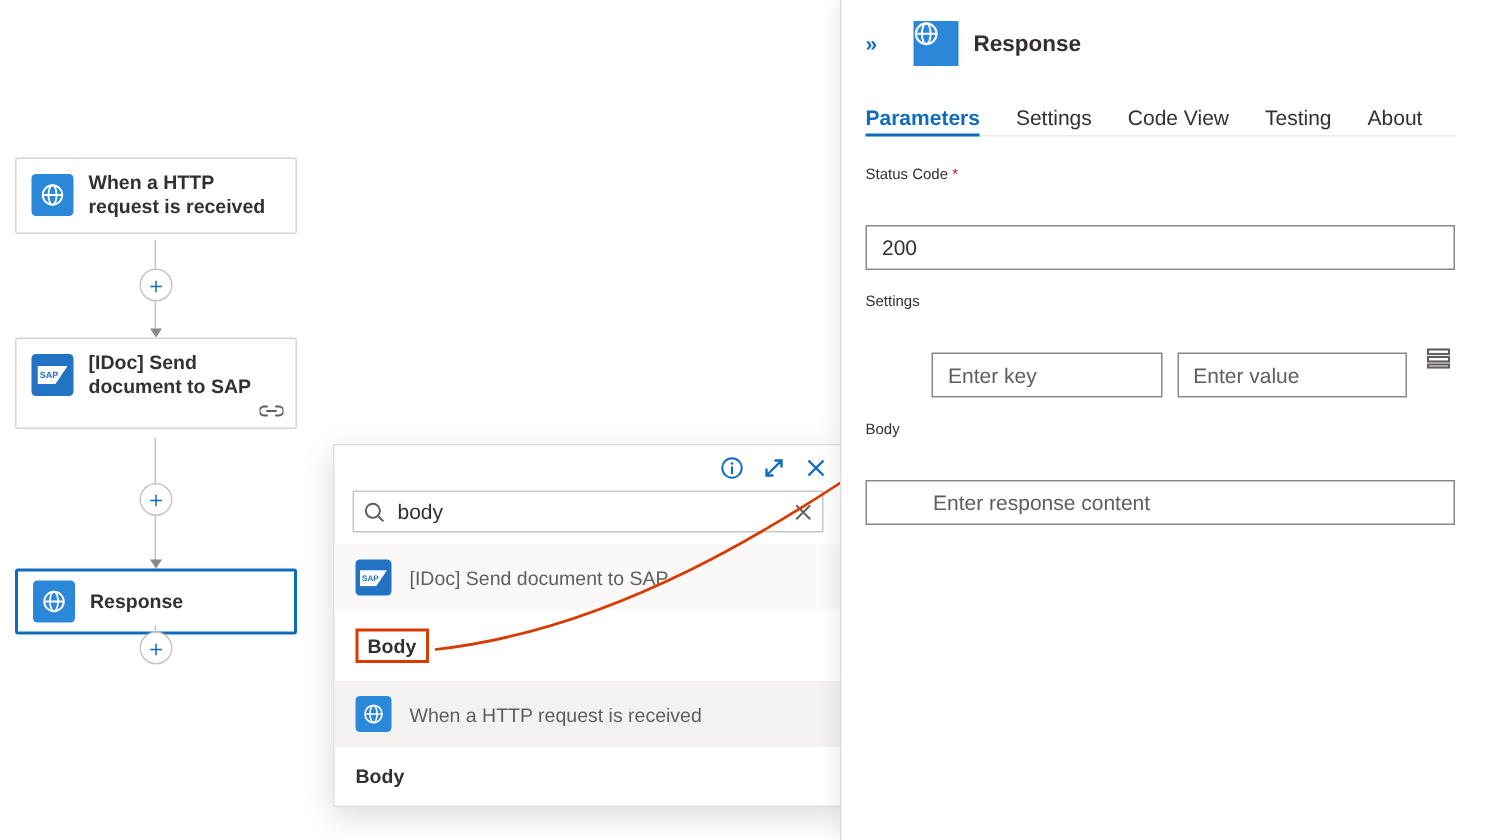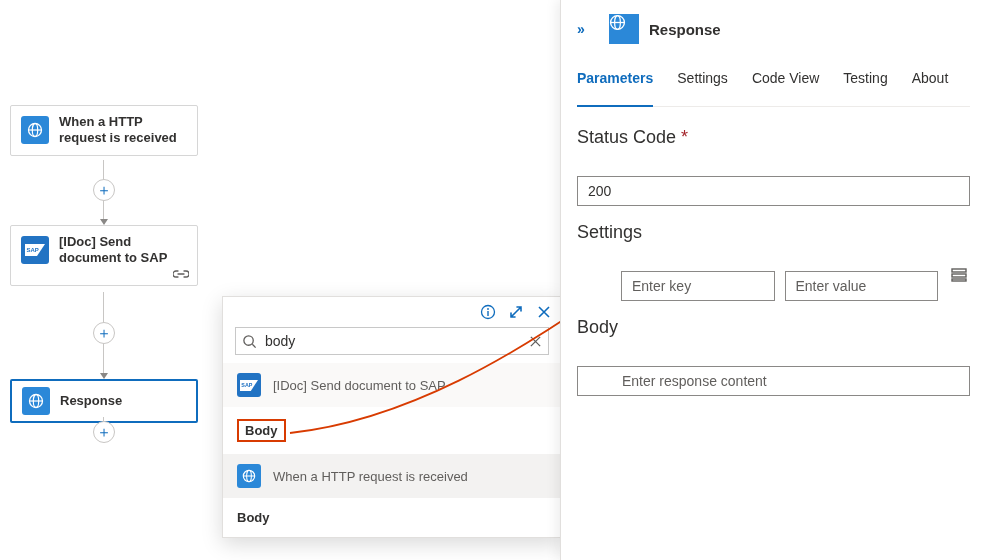--- a/index.html
+++ b/index.html
@@ -144,37 +144,37 @@
   .panel-title {
     font-weight: 600; font-size: 15px;
   }
   .tabs {
     display: flex; gap: 24px;
     border-bottom: 1px solid #edebe9;
     margin-bottom: 20px;
     font-size: 14px;
   }
   .tab {
-    padding: 6px 0 20px;
+    padding: 6px 0 4px;
     cursor: pointer;
     color: #323130;
   }
   .tab.active {
     color: #0f6cbd;
     font-weight: 600;
     position: relative;
   }
   .tab.active::after {
     content: "";
     position: absolute;
     left: 0; right: 0; bottom: -1px;
     height: 2px; background: #0f6cbd;
   }
   .form-label {
-    font-size: 18px; color: #323130;
+    font-size: 10px; color: #323130;
     margin-bottom: 6px; margin-top: 16px;
   }
   .req-star { color: #a4262c; }
   .form-input, .kv-input, .body-input, .add-param {
     border: 1px solid #8a8886;
     padding: 6px 10px;
     font-size: 14px;
     font-family: inherit;
     width: 100%;
     background: #fff;

